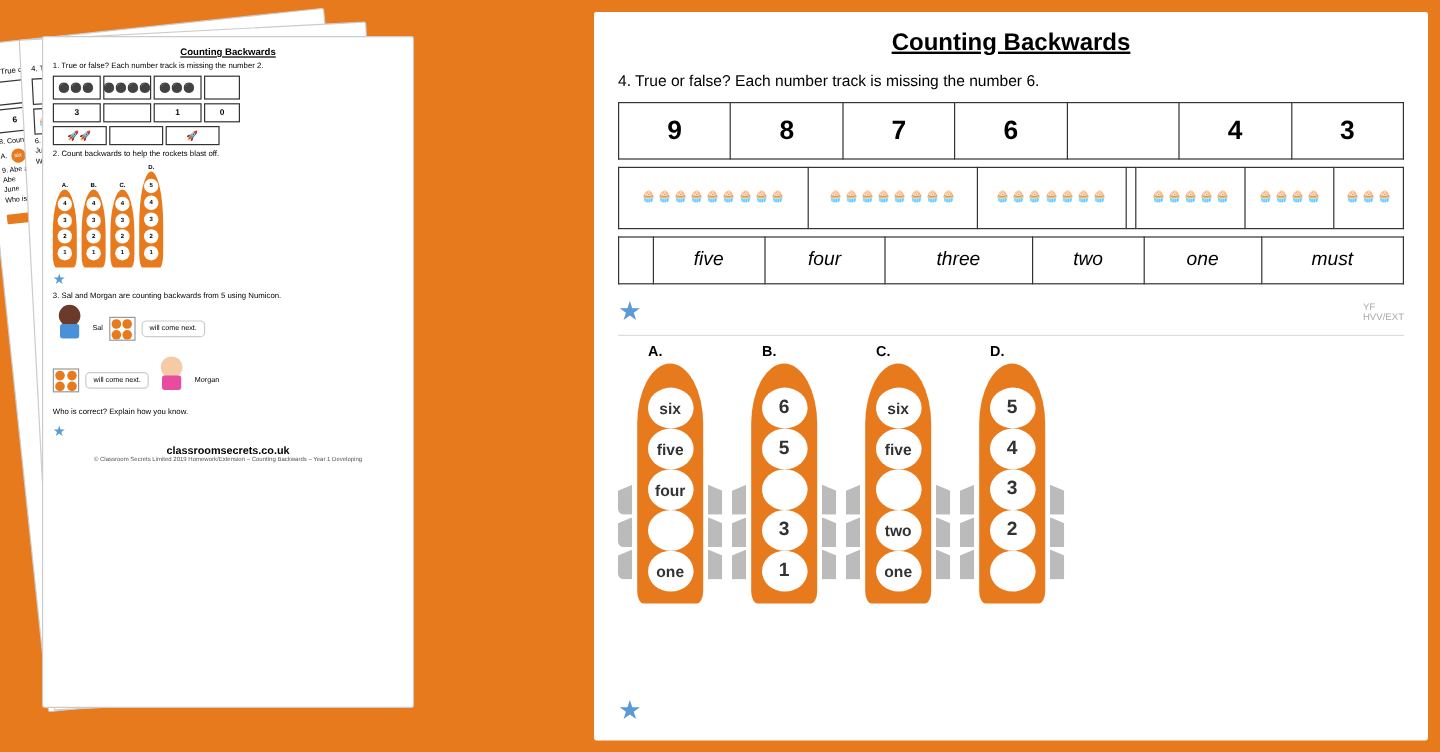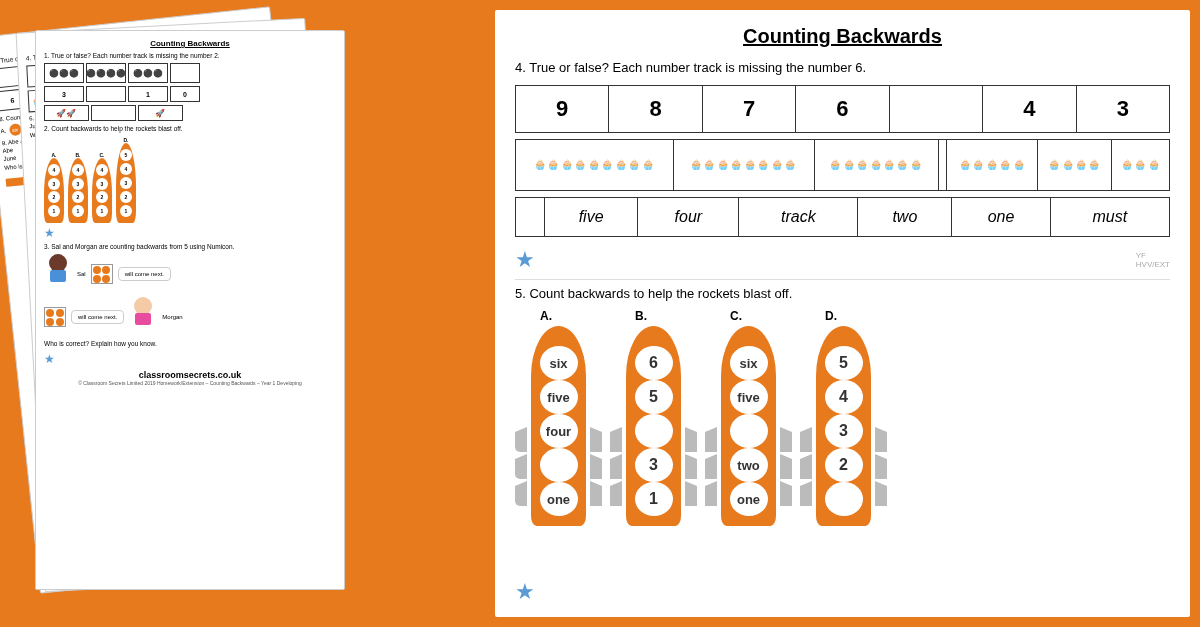--- a/index.html
+++ b/index.html
@@ -461,36 +461,35 @@
     </tr>
   </tbody>
     </table>
 
   <table class="words-track">
     <tbody>
         <tr>
       <td></td>
       <td>five</td>
       <td>four</td>
-      <td>track</td>
+      <td>three</td>
       <td>two</td>
       <td>one</td>
       <td>must</td>
     </tr>
   </tbody>
     </table>
 
   <div style="display:flex; justify-content:space-between; align-items:center; margin-bottom:4px;">
     <span class="star-blue">★</span>
     <span style="font-size:8px; color:#aaa;">YF<br>HVV/EXT</span>
   </div>
 
   <hr class="section-divider">
 
-  <div class="question-5-text">5. Count backwards to help the rockets blast off.</div>
 
   <div style="display:flex; gap:8px; align-items:flex-start; margin-top:5px;">
 
     <div style="display:flex;flex-direction:column;align-items:flex-start;">
       <span style="font-size:12px;font-weight:bold;margin-bottom:3px;margin-left:25px;">A.</span>
       <div style="display:flex;align-items:flex-end;gap:4px;">
 
         <div style="display:flex;flex-direction:column;gap:2px;margin-bottom:20px;">
           <div style="width:12px;height:25px;background:#bbb;border-radius:3px 0 0 5px;clip-path:polygon(0 20%,100% 0,100% 100%,0 100%);"></div>
           <div style="width:12px;height:25px;background:#bbb;border-radius:3px 0 0 5px;clip-path:polygon(0 20%,100% 0,100% 100%,0 100%);"></div>

